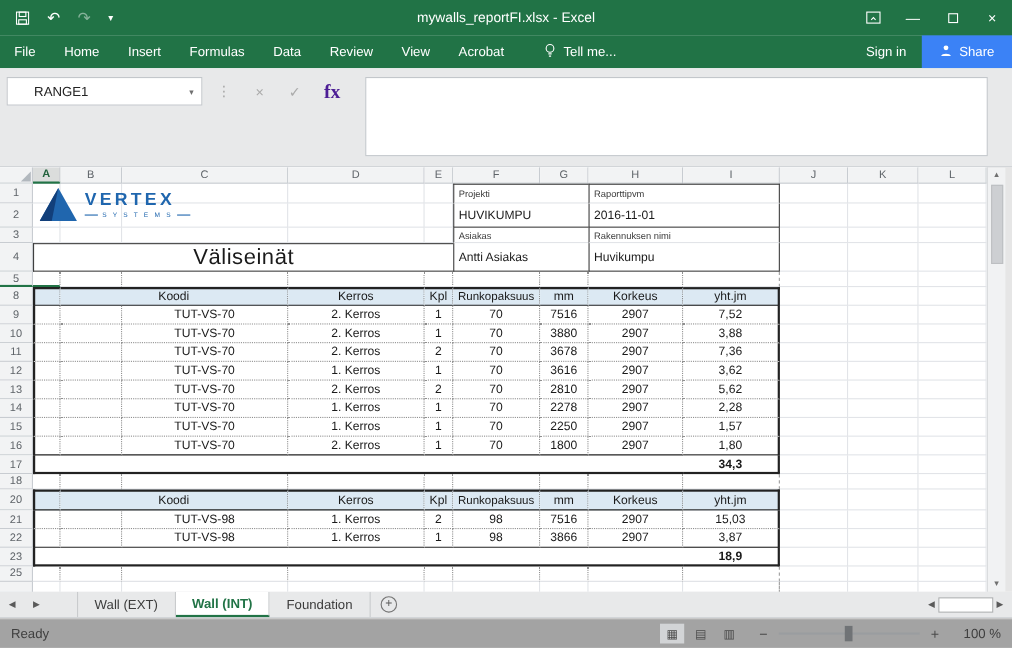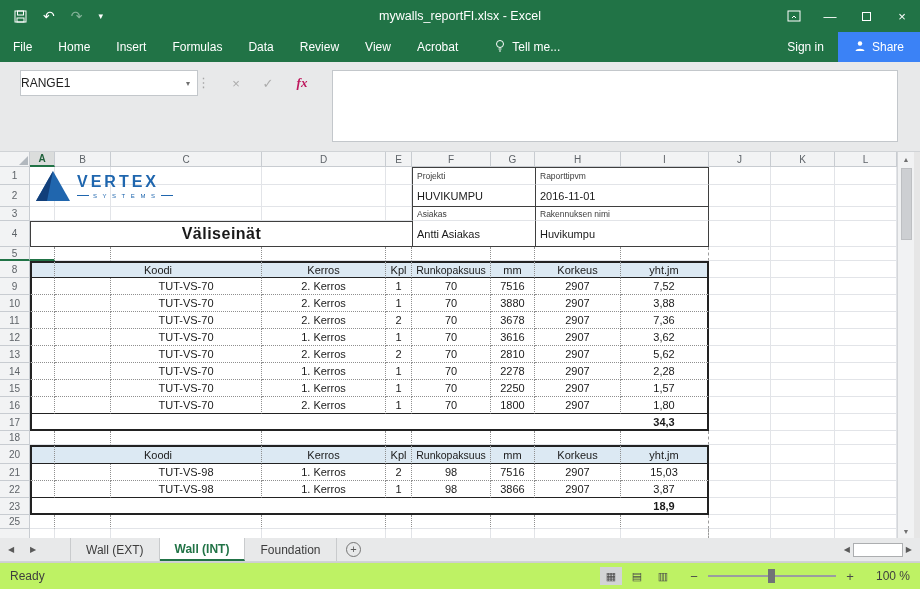--- a/index.html
+++ b/index.html
@@ -17,26 +17,26 @@
 .win-btn{width:36px;height:32px;display:flex;align-items:center;justify-content:center;font-size:13px}
 .maxbox{width:9px;height:9px;border:1px solid #FFF;display:block}
 
 .tabrow{height:30px;background:#217346;display:flex;align-items:stretch;color:#FFF;font-size:12px;flex:none}
 .rtab{padding:0 13px;display:flex;align-items:center}
 .tellme{display:flex;align-items:center;gap:6px;margin-left:10px}
 .signin{margin-left:auto;display:flex;align-items:center;padding:0 14px}
 .sharebtn{display:flex;align-items:center;gap:6px;background:#3b82f6;padding:0 16px}
 
 .formularow{height:90px;background:#E8E9EA;position:relative;flex:none;border-bottom:1px solid #D0D3D6}
-.namebox{position:absolute;left:20px;top:8px;width:178px;height:26px;background:#FFF;border:1px solid #C3C7CB;display:flex;align-items:center;font-size:12px;color:#222;padding-left:0}
+.namebox{position:absolute;left:6px;top:8px;width:178px;height:26px;background:#FFF;border:1px solid #C3C7CB;display:flex;align-items:center;font-size:12px;color:#222;padding-left:24px}
 .nb-arrow{margin-left:auto;padding-right:7px;font-size:8px;color:#707070}
 .fdots{position:absolute;left:197px;top:13px;font-size:13px;color:#A6A6A6}
 .fbtn{position:absolute;top:8px;width:28px;height:26px;display:flex;align-items:center;justify-content:center;font-size:13px}
 .fbtn.dis{color:#ABABAB}
-.fxbtn{font-family:"Liberation Serif",serif;font-style:italic;font-weight:bold;color:#be185d;font-size:13px}
+.fxbtn{font-family:"Liberation Serif",serif;font-weight:bold;color:#4c1d95;font-size:18px}
 .formulainput{position:absolute;left:332px;top:8px;width:566px;height:72px;background:#FFF;border:1px solid #C3C7CB}
 
 .gridarea{display:flex;height:386px;flex:none;background:#E6E6E6}
 .gridwrap{position:relative;width:897px;background:#FFF;overflow:hidden}
 .row{display:flex}
 .c{flex:none;border-right:1px solid #E2E4E8;border-bottom:1px solid #E2E4E8;font-size:11px;color:#1A1A1A;display:flex;align-items:center;justify-content:center;overflow:hidden;white-space:nowrap}
 .hd{flex:none;background:#F2F3F4;border-right:1px solid #C8CCD1;border-bottom:1px solid #C8CCD1;color:#5E6368;font-size:10px;display:flex;align-items:center;justify-content:center;overflow:hidden}
 .tri{width:0;height:0;border-left:9px solid transparent;border-bottom:9px solid #B2B8BE;margin:auto 1px 1px auto}
 .colsel{background:#DBDDDC;border-bottom:2px solid #217346;color:#20613B;font-weight:bold}
 .w0{width:30px}.wA{width:25px}.wB{width:56px}.wC{width:151px}.wD{width:124px}.wE{width:26px}
@@ -50,21 +50,21 @@
 .hb{border-bottom:1px solid #222}
 .tt{border-top:2px solid #222}
 .tb{border-bottom:2px solid #222}
 .tl{border-left:2px solid #222}
 .tr2{border-right:2px solid #222}
 .nbr{border-right:none}
 .grn{border-bottom:2px solid #217346}
 .blue{background:#DCE9F3}
 .lbl{justify-content:flex-start;padding-left:4px;font-size:8.5px;color:#3C3C3C}
 .val{justify-content:flex-start;padding-left:4px}
-.titlecell{font-size:16px;font-weight:700;letter-spacing:.5px}
+.titlecell{font-size:20px;font-weight:400;letter-spacing:.5px}
 .ibl{border-left:1px solid #3F3F3F}.ibr{border-right:1px solid #3F3F3F}.ibt{border-top:1px solid #3F3F3F}.ibb{border-bottom:1px solid #3F3F3F}
 .small{font-size:10.5px}
 .bold{font-weight:700}
 
 .logo{position:absolute;left:36px;top:19px;display:flex;align-items:center;gap:7px;z-index:3}
 .logotext{display:flex;flex-direction:column;width:96px}
 .brand{color:#1F66AE;font-weight:700;font-size:16px;letter-spacing:3px;line-height:1}
 .tagline{display:flex;align-items:center;gap:4px;color:#1F66AE;font-size:6px;letter-spacing:2px;margin-top:3px}
 .tagline-line{flex:1;height:1px;background:#1F66AE}
 
@@ -79,21 +79,21 @@
 .stab{padding:0 15px;display:flex;align-items:center;border-right:1px solid #C9CBCD}
 .stab.first{border-left:1px solid #C9CBCD}
 .stab.active{background:#FFF;color:#217346;font-weight:700;border-bottom:2px solid #217346}
 .addsheet{width:34px;display:flex;align-items:center;justify-content:center}
 .addcircle{width:15px;height:15px;border:1px solid #757575;border-radius:50%;display:flex;align-items:center;justify-content:center;font-size:11px;color:#5A5A5A;line-height:1}
 .flexfill{flex:1}
 .hscroll{display:flex;align-items:center;gap:3px;padding-right:8px}
 .hthumb{width:50px;height:14px;background:#FFF;border:1px solid #ACAEB0}
 .hsarrow{font-size:8px;color:#5A5A5A}
 
-.statusbar{height:27px;background:#bef264;display:flex;align-items:center;font-size:12px;color:#3F3F3F;flex:none;padding:0 10px;border-top:1px solid #CFCFCF}
+.statusbar{height:27px;background:#a3a3a3;display:flex;align-items:center;font-size:12px;color:#3F3F3F;flex:none;padding:0 10px;border-top:1px solid #CFCFCF}
 .viewbtns{display:flex;gap:4px;margin-right:14px}
 .vbtn{width:22px;height:18px;display:flex;align-items:center;justify-content:center;font-size:11px;color:#4A4A4A}
 .vbtn.activeview{background:#D2D4D6}
 .zoomctl{display:flex;align-items:center;gap:8px;margin-right:10px}
 .zsign{font-size:13px;color:#4A4A4A;width:12px;text-align:center}
 .ztrack{width:128px;height:2px;background:#9A9DA0;position:relative}
 .zthumb{position:absolute;left:60px;top:-6px;width:7px;height:14px;background:#707376}
 .zoomtext{width:44px;text-align:right}
 </style>
 </head>

